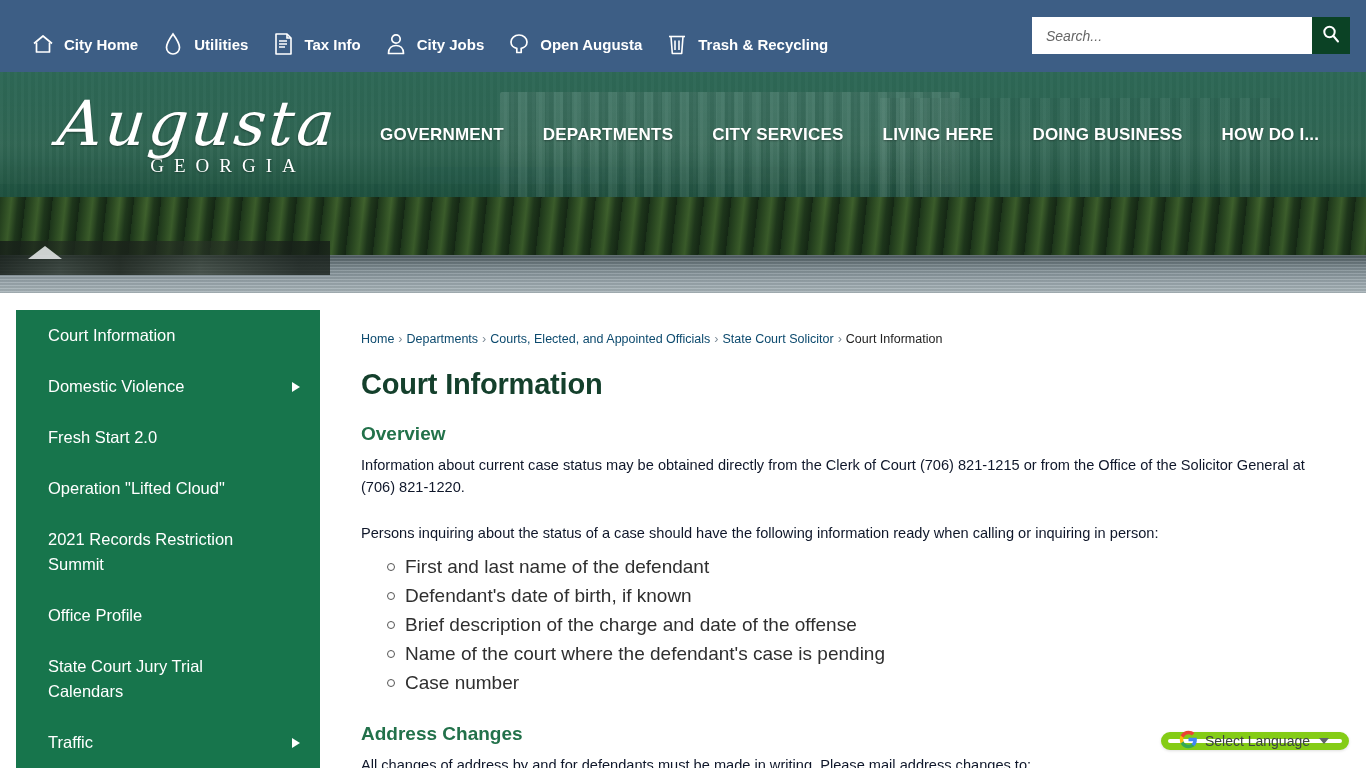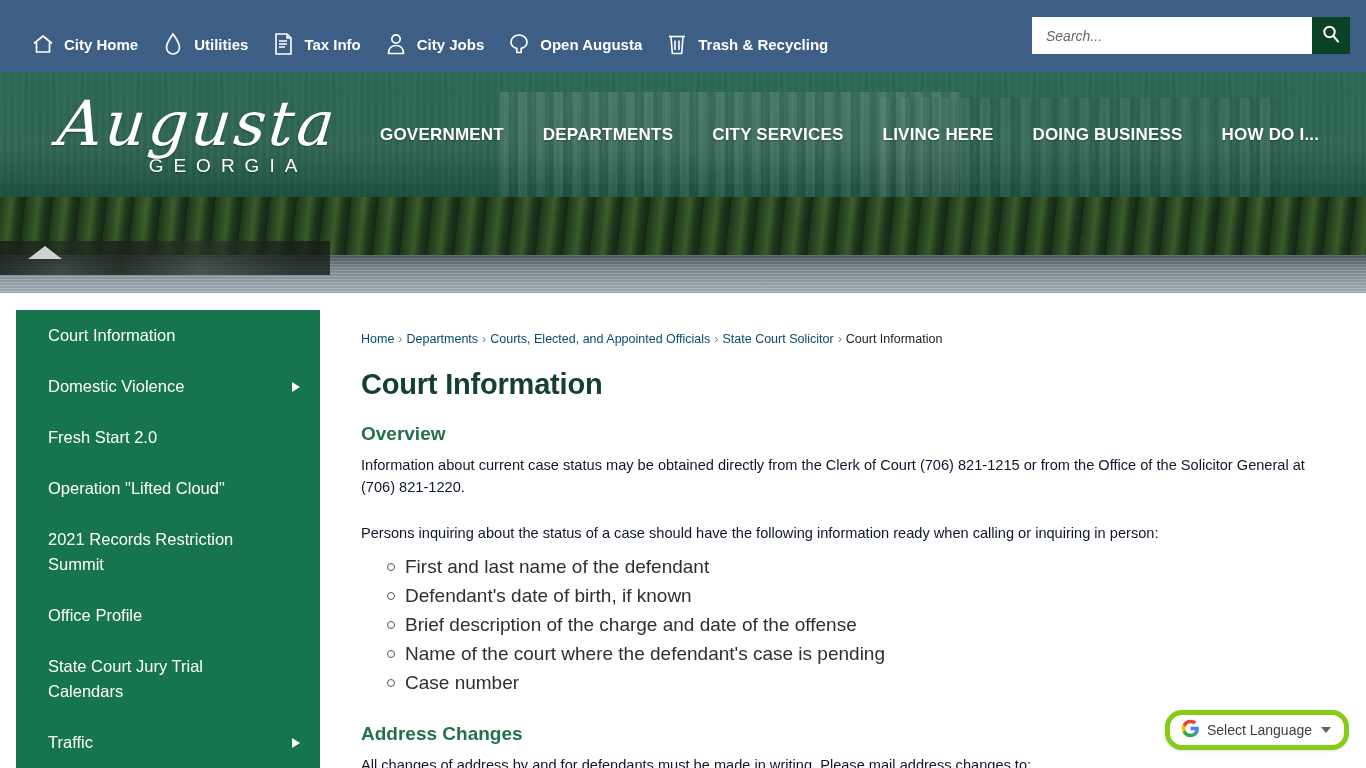--- a/index.html
+++ b/index.html
@@ -176,21 +176,21 @@
   .logo-script {
     font-family: "DejaVu Serif", serif;
     font-style: italic;
     font-size: 62px;
     line-height: 0.95;
     letter-spacing: 3px;
     text-shadow: 0 1px 2px rgba(0,0,0,0.35);
     transform: skewX(-6deg);
   }
   .logo-sub {
-    font-family: Liberation Sans, sans-serif;
+    font-family: Liberation Serif, serif;
     font-size: 19px;
     letter-spacing: 10px;
     margin-top: 2px;
     margin-left: 60px;
     text-shadow: 0 1px 2px rgba(0,0,0,0.3);
   }
 
   .mainnav {
     position: absolute; left: 380px; top: 0;
     height: 125px;
@@ -303,23 +303,23 @@
     width: 6px; height: 6px;
     border: 1px solid #555;
     border-radius: 50%;
   }
   .addr-block { margin-top: 4px; }
   .addr-block div { font-size: 14.6px; line-height: 22px; color: #2f2f2f; }
 
   
   .gtranslate {
     position: absolute; right: 17px; bottom: 18px;
-    height: 40px;
+    height: 18px;
     background: #ffffff;
-    border: 5px solid #84cc16;
+    border: 7px solid #84cc16;
     border-radius: 17px;
     display: flex; align-items: center;
     padding: 0 13px 0 11px;
     box-shadow: 0 1px 3px rgba(0,0,0,0.13);
     cursor: pointer;
     z-index: 40;
   }
   .gtranslate .glabel {
     font-size: 14px; color: #3c4043;
     margin: 0 9px 0 7px;

